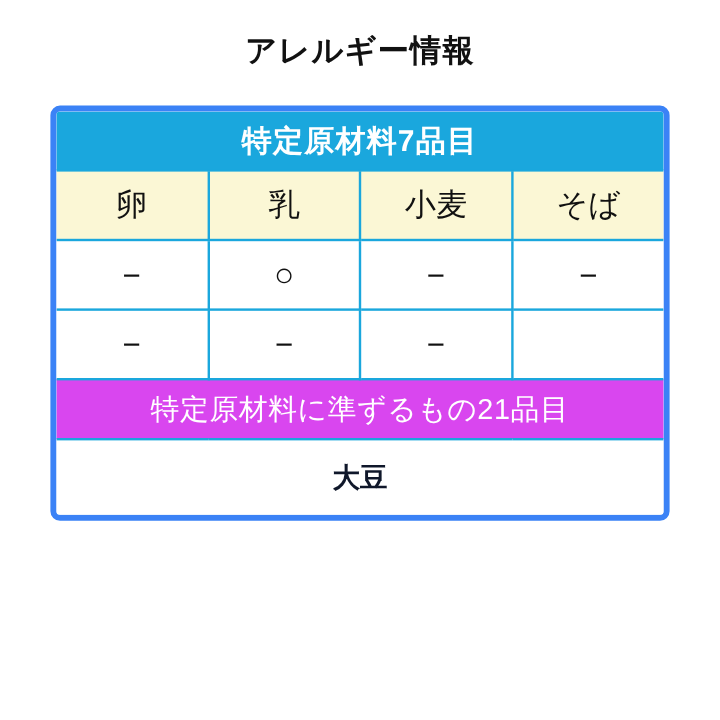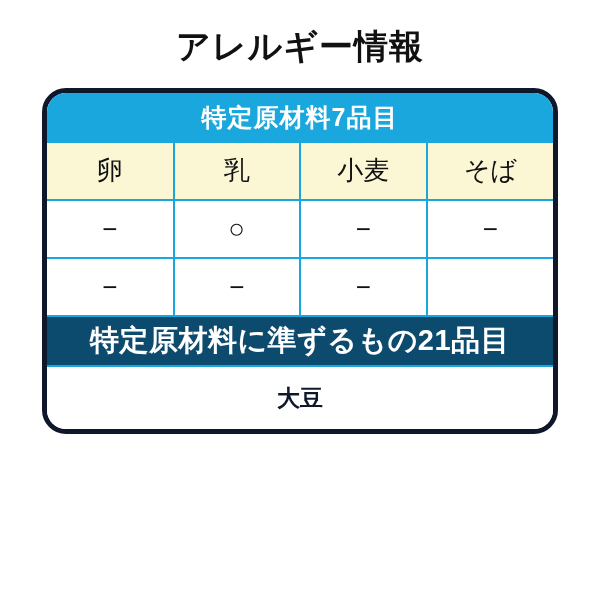--- a/index.html
+++ b/index.html
@@ -16,35 +16,35 @@
   }
   .page {
     width: 600px;
     height: 600px;
     position: relative;
     box-sizing: border-box;
     padding: 0;
   }
   .title {
     text-align: center;
-    font-size: 34px;
+    font-size: 26px;
     font-weight: bold;
     letter-spacing: 1px;
     color: #111111;
     padding-top: 28px;
     padding-bottom: 16px;
     line-height: 1.1;
   }
   .table-wrap {
     position: absolute;
     left: 42px;
     top: 88px;
     width: 516px;
-    border: 5px solid #0f172a;
-    border-radius: 24px;
+    border: 5px solid #3b82f6;
+    border-radius: 8px;
     overflow: hidden;
     background: #ffffff;
     box-sizing: border-box;
   }
   table.alg {
     border-collapse: collapse;
     width: 100%;
     table-layout: fixed;
   }
   table.alg td {
@@ -61,24 +61,24 @@
 
   .hdr-band {
     background: #1aa7dd;
     color: #ffffff;
     font-size: 25px;
     font-weight: bold;
     height: 48px;
     letter-spacing: 1px;
   }
   .hdr-band2 {
-    background: #0c4a6e;
+    background: #d946ef;
     color: #ffffff;
-    font-size: 29px;
-    font-weight: bold;
+    font-size: 24px;
+    font-weight: normal;
     height: 48px;
     letter-spacing: 0.5px;
   }
   .name-cell {
     background: #fbf7d5;
     height: 56px;
     font-size: 26px;
     font-weight: normal;
     color: #111111;
     line-height: 1.05;

